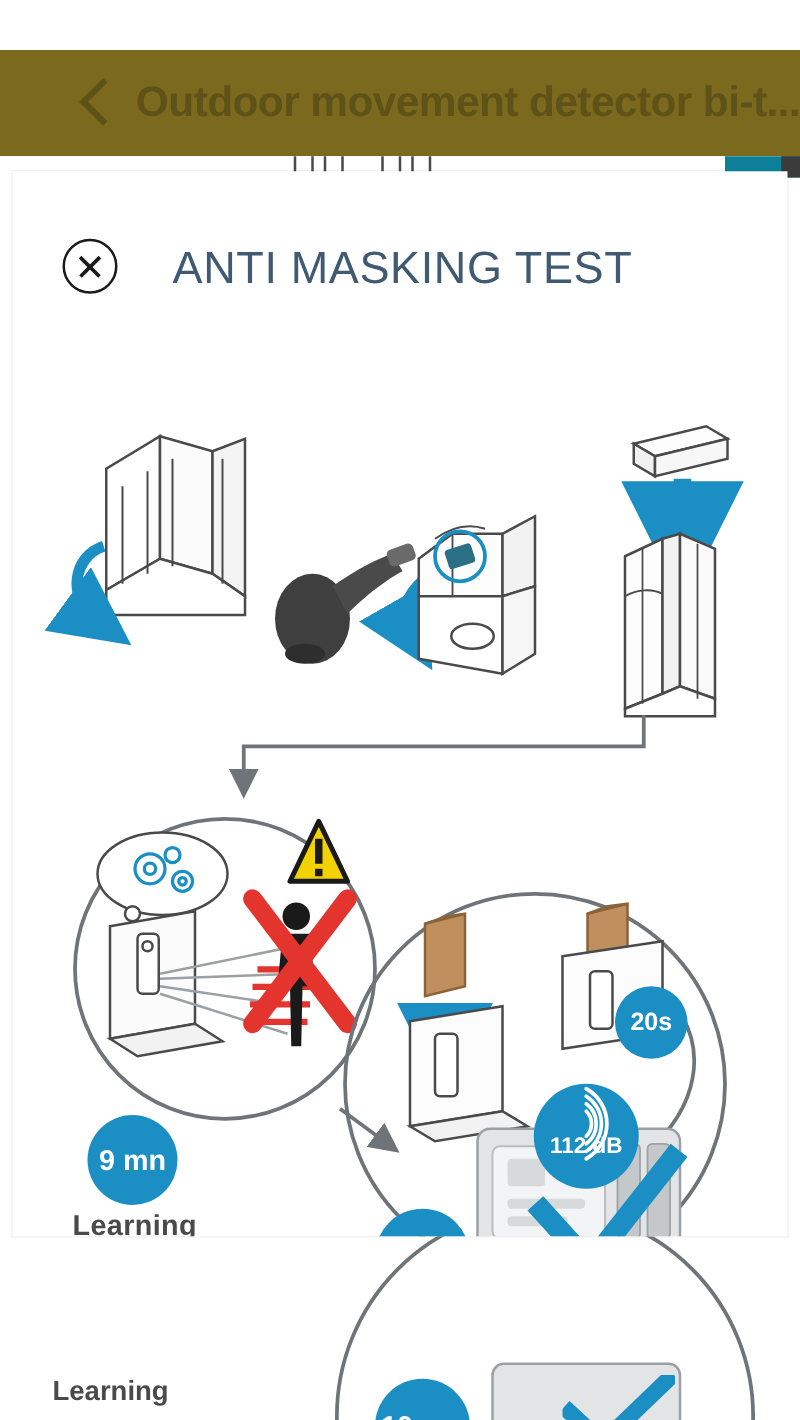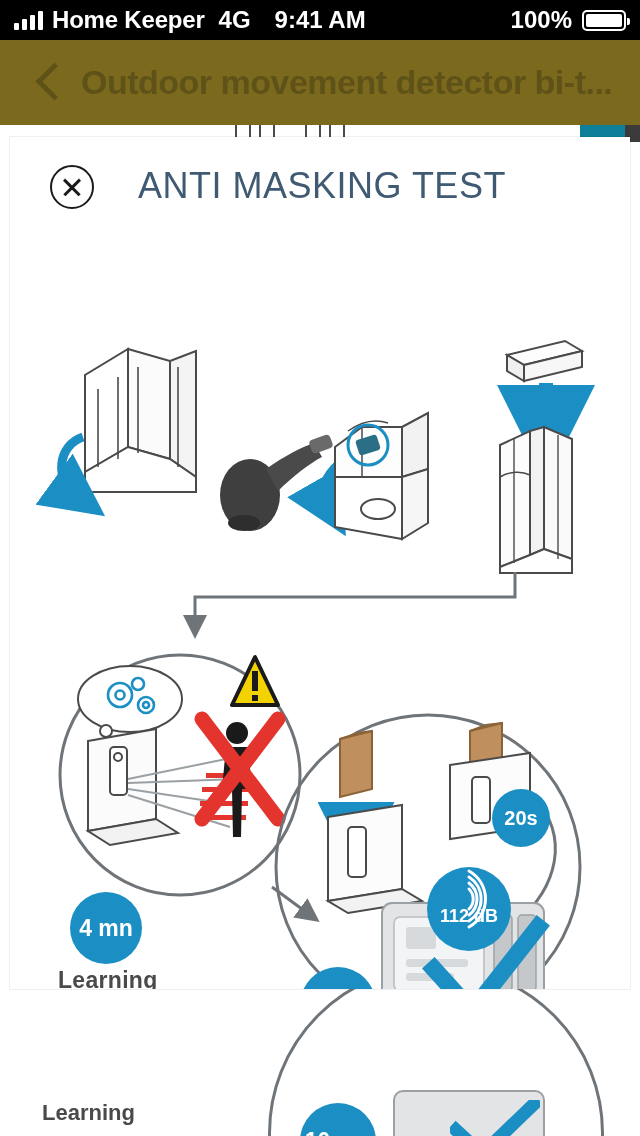--- a/index.html
+++ b/index.html
@@ -94,20 +94,21 @@
   #navbar {
     position: absolute;
     top: 40px; left: 0;
     width: 640px;
     height: 85px;
     background: #7b6a1e;
     display: flex;
     align-items: center;
     box-sizing: border-box;
     padding-left: 29px;
+    justify-content: flex-end;
   }
   #back-chevron {
     width: 40px;
     height: 50px;
     position: relative;
     flex: 0 0 auto;
     margin-right: 12px;
   }
   #back-chevron::before {
     content: "";
@@ -228,21 +229,21 @@
     background: #ffffff;
     box-shadow: 0 0 0 1px rgba(0,0,0,0.06);
     overflow: hidden;
   }
   #modal-header {
     position: absolute;
     top: 28px; left: 0;
     width: 100%;
     height: 70px;
     display: flex;
-    align-items: flex-start;
+    align-items: flex-end;
   }
   #close-button {
     width: 44px; height: 44px;
     margin-left: 40px;
     border: 2.5px solid #1a1a1a;
     border-radius: 50%;
     position: relative;
     flex: 0 0 auto;
     cursor: pointer;
     background: transparent;
@@ -323,37 +324,20 @@
     width: 84px; height: 84px;
     z-index: 4;
     pointer-events: none;
   }
 </style>
 </head>
 <body>
 
 <div id="screen">
 
-  <div id="statusbar">
-    <span class="sig-bars">
-        <i></i>
-        <i></i>
-        <i></i>
-        <i></i>
-      </span>
-    <span id="carrier">Home Keeper</span>
-    <span id="network">4G</span>
-    <span id="clock">9:41 AM</span>
-    <span id="status-right">
-      <span id="battery-pct">100%</span>
-      <span class="battery">
-          <i></i>
-        </span>
-    </span>
-  </div>
 
   <div id="navbar">
     <div id="back-chevron"></div>
     <div id="nav-title">Outdoor movement detector bi-t...</div>
   </div>
 
   <div id="page-bg">
     <div id="bg-top-device">
       <div class="bar" style="left:10px; top:0; width:12px; height:46px;"></div>
       <div class="bar" style="left:34px; top:0; width:12px; height:46px;"></div>
@@ -537,21 +521,21 @@
       <svg id="db-waves" viewBox="0 0 84 84">
         <g fill="none" stroke="#ffffff" stroke-width="3" stroke-linecap="round">
           <path d="M42 16 A20 20 0 0 1 42 48"></path>
           <path d="M42 10 A26 26 0 0 1 42 54"></path>
           <path d="M42 4 A32 32 0 0 1 42 60"></path>
           <path d="M42 22 A14 14 0 0 1 42 42"></path>
         </g>
       </svg>
 
       
-      <div id="badge-1mn" class="badge">4 mn</div>
+      <div id="badge-1mn" class="badge">9 mn</div>
       <div id="badge-10mn" class="badge">10 mn</div>
       <div id="badge-20s" class="badge">20s</div>
       <div id="badge-db" class="badge">112 dB</div>
 
       
       <div id="label-learning" class="dlabel">Learning</div>
       
     </div>
   </div>
 </div>

